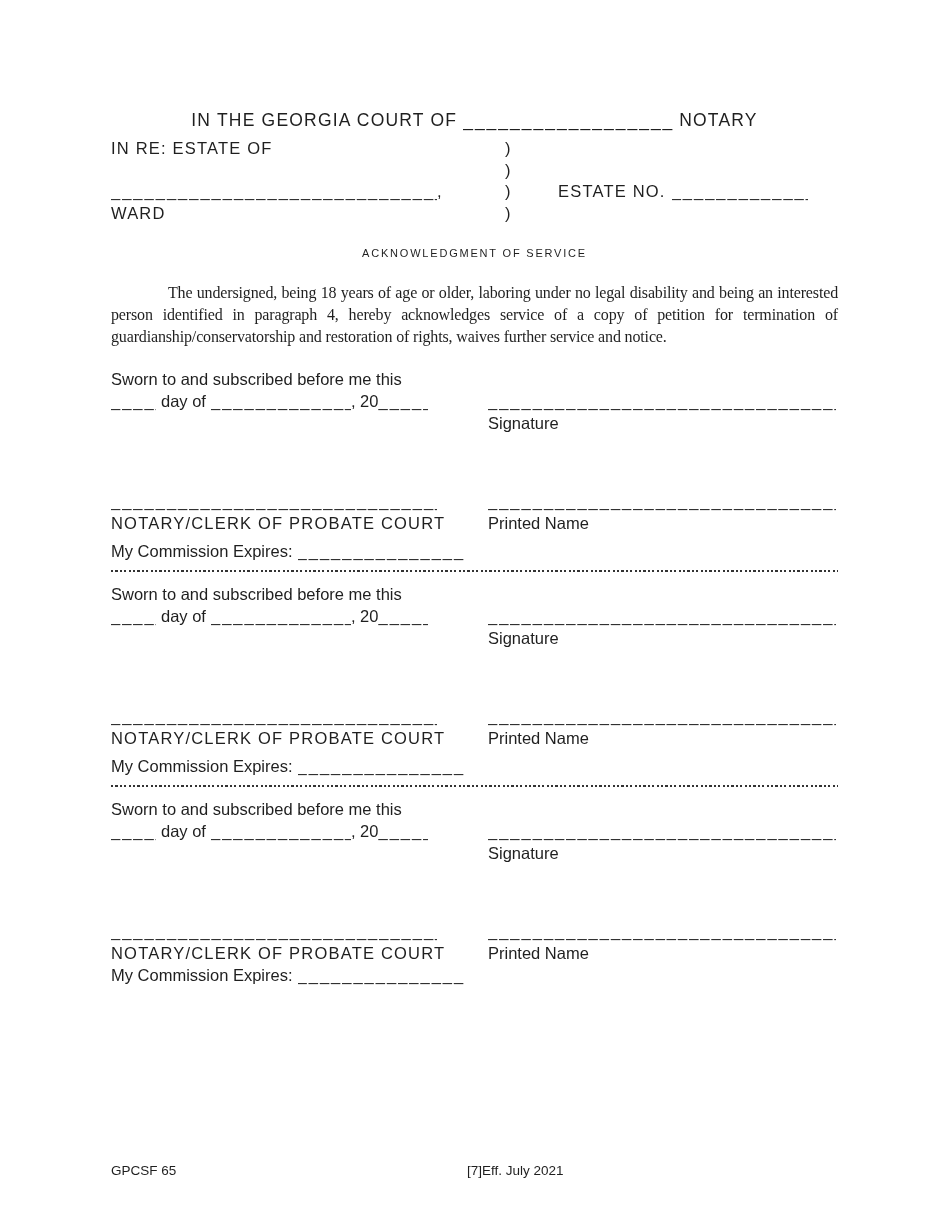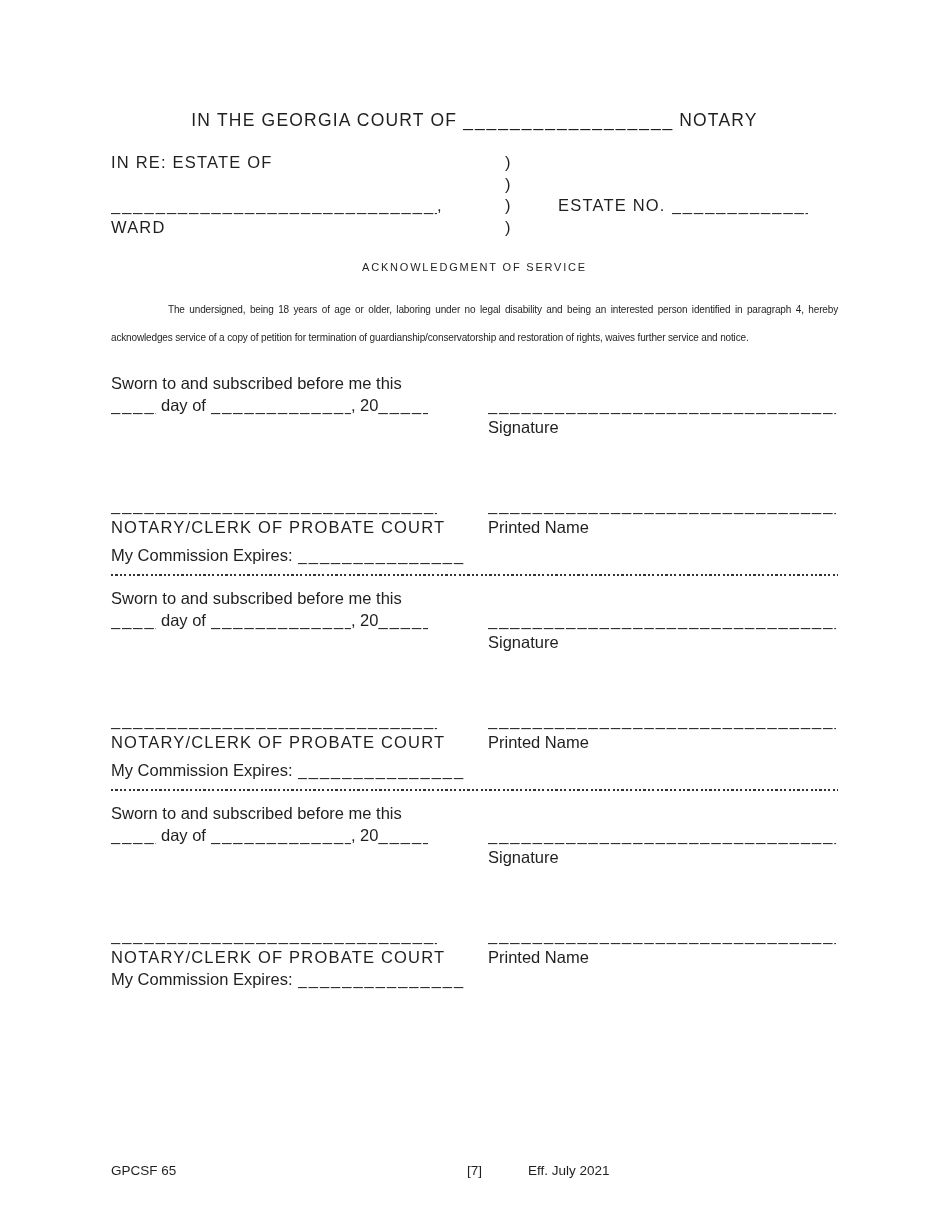--- a/index.html
+++ b/index.html
@@ -34,35 +34,36 @@
   .w-name   { width:326px; }
   .w-estate { width:136px; margin-left:6px; }
   .w-d1 { width:45px; }
   .w-d2 { width:140px; }
   .w-d3 { width:50px; }
   .w-sig    { width:348px; }
   .w-notary { width:326px; }
   .w-comm   { width:167px; margin-left:5px; }
 
   
-  .caption { margin-top:21px; display:grid; grid-template-columns:394px 53px 1fr; }
+  .caption { margin-top:7px; display:grid; grid-template-columns:394px 53px 1fr; }
   .cap-line { height:21.5px; line-height:21.5px; }
   .estate-line { margin-top:43px; }
 
   
   .doc-title { margin-top:18px; font-size:11px; letter-spacing:1.8px; }
 
   
   .para {
     margin-top:18px;
     text-align:justify;
     text-indent:57px;
-    font-size:10px;
+    font-size:16px;
     letter-spacing:-0.15px;
-    line-height:28px;
+    line-height:22px;
+    font-family:Liberation Serif, serif;
   }
 
   
   .notary-block { margin-top:20px; }
   .notary-block + .notary-block { margin-top:11px; }
   .row { display:flex; }
   .left-col { width:377px; flex:none; }
   .right-col { flex:1; }
   .sig-line { margin-top:22px; }
   .date-mid { margin:0 5px; }
@@ -76,21 +77,20 @@
   }
 
   
   .footer {
     position:absolute;
     left:111px; top:1163px;
     width:727px;
     display:flex;
     font-size:13.5px;
     line-height:16px;
-    gap:46px;
   }
   .footer .f-left  { flex:1; text-align:left; }
   .footer .f-mid   { flex:none; }
   .footer .f-right { flex:1; text-align:left; }
 </style>
 </head>
 <body>
 
 <div class="page">
   <div class="content">

